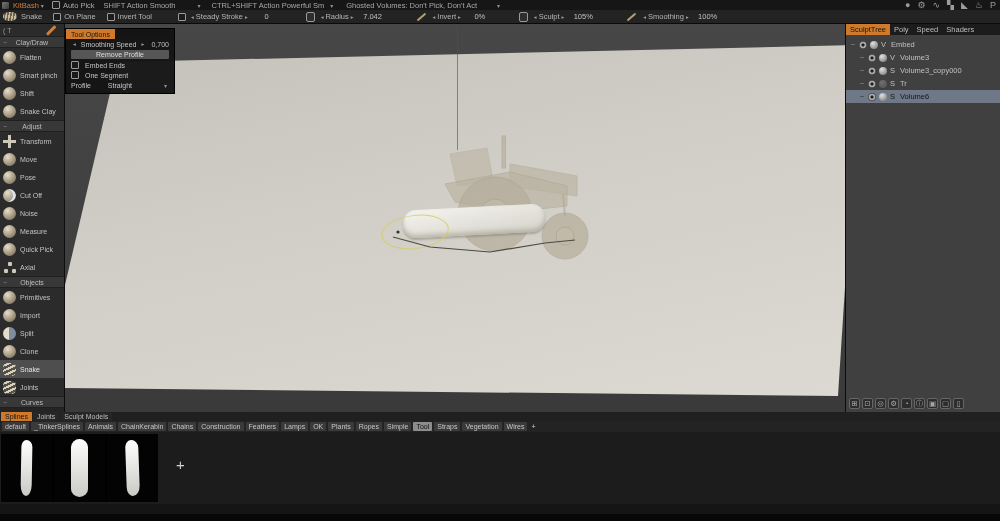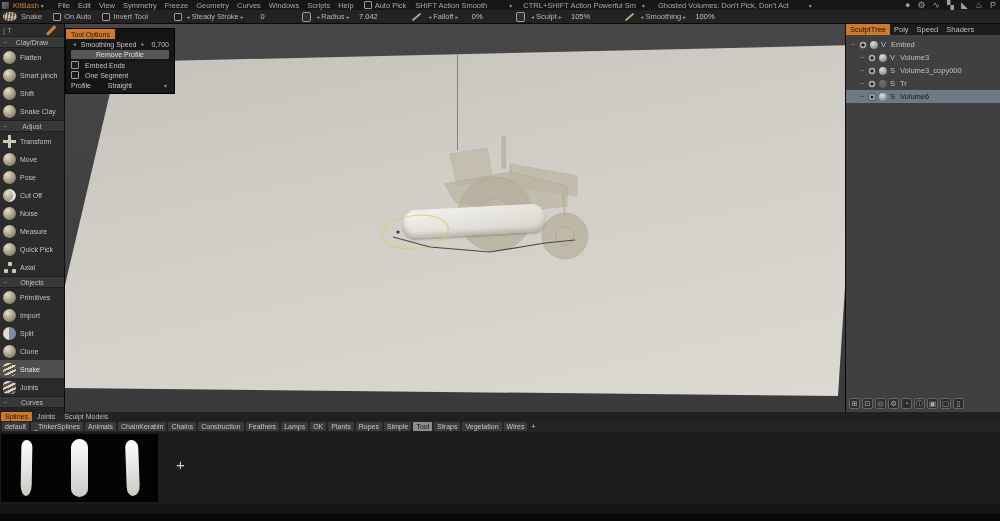--- a/index.html
+++ b/index.html
@@ -121,32 +121,20 @@
   .bp-strip1{height:10px;background:#151515;}
   .bp-strip2{height:7px;background:#070707;}
 </style>
 </head>
 <body>
 
 <div class="menubar">
   <span class="appicon"></span>
   <span class="kitbash">KitBash</span>
   <span class="caret">▾</span>
-  <span class="menus" id="menu-items" style="margin-left:8px;">
-      <span class="mi">File</span>
-      <span class="mi">Edit</span>
-      <span class="mi">View</span>
-      <span class="mi">Symmetry</span>
-      <span class="mi">Freeze</span>
-      <span class="mi">Geometry</span>
-      <span class="mi">Curves</span>
-      <span class="mi">Windows</span>
-      <span class="mi">Scripts</span>
-      <span class="mi">Help</span>
-    </span>
   <span class="grp" style="margin-left:6px;">
     <span class="cb"></span>
     <span>Auto Pick</span>
   </span>
   <span class="grp" style="margin-left:9px;">
     <span>SHIFT Action Smooth</span>
     <span class="caret" style="margin-left:22px;">▾</span>
   </span>
   <span class="grp" style="margin-left:9px;">
     <span>CTRL+SHIFT Action Powerful Sm</span>
@@ -165,21 +153,21 @@
       <span class="ri">♨</span>
       <span class="ri">P</span>
     </span>
 </div>
 
 <div class="toolbar2">
   <span class="brushicon"></span>
   <span class="toolname">Snake</span>
   <span class="t2grp">
     <span class="cb"></span>
-    <span>On Auto</span>
+    <span>On Plane</span>
   </span>
   <span class="t2grp">
     <span class="cb"></span>
     <span>Invert Tool</span>
   </span>
   <span id="slider-items" style="display:flex;align-items:center;">
       <span class="slider">
         <span class="cb"></span>
         <span class="arrow">◂</span>
         <span>Steady Stroke</span>
@@ -189,21 +177,21 @@
       <span class="slider">
         <span class="lockicon"></span>
         <span class="arrow">◂</span>
         <span>Radius</span>
         <span class="arrow">▸</span>
         <span class="sval">7.042</span>
       </span>
       <span class="slider">
         <span class="penicon"></span>
         <span class="arrow">◂</span>
-        <span>Falloff</span>
+        <span>Invert</span>
         <span class="arrow">▸</span>
         <span class="sval">0%</span>
       </span>
       <span class="slider">
         <span class="lockicon"></span>
         <span class="arrow">◂</span>
         <span>Sculpt</span>
         <span class="arrow">▸</span>
         <span class="sval">105%</span>
       </span>

